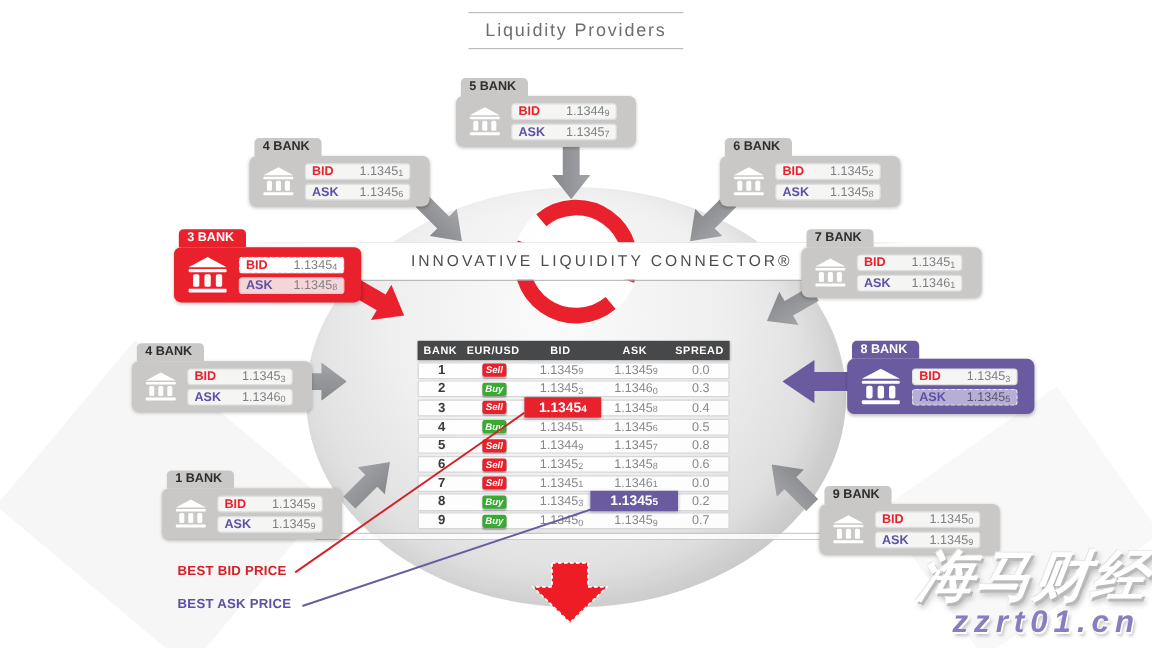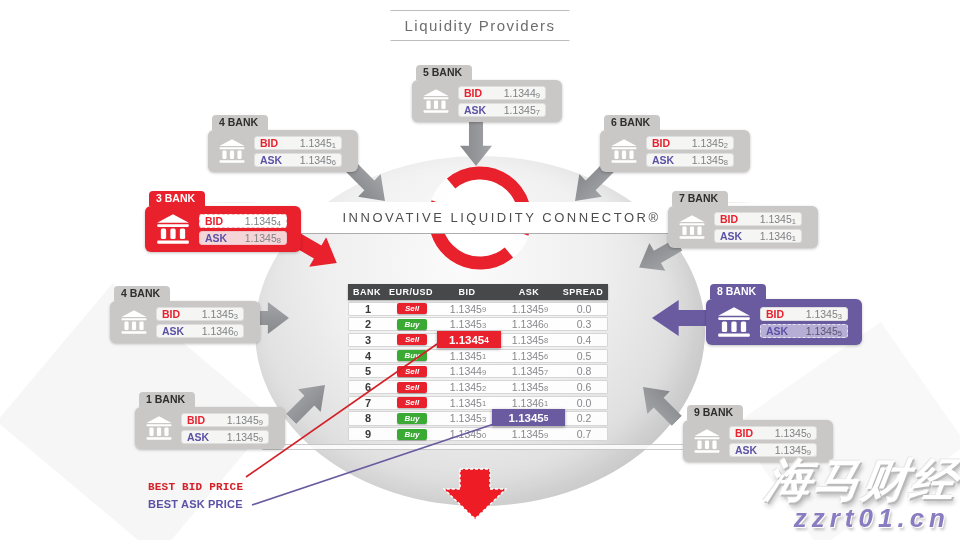--- a/index.html
+++ b/index.html
@@ -69,34 +69,34 @@
   
   .quote-table { position:absolute; left:348px; top:284px; width:260px; z-index:4; }
   .t-head { display:flex; background:#47484a; height:16px; 
     color:#fff; font-size:9px; font-weight:bold; letter-spacing:.5px; box-shadow:0 1px 2px rgba(0,0,0,.3); }
   .t-row { display:flex; height:14.2px; margin-top:1.5px; align-items:center;
     background:rgba(255,255,255,.9); border:1px solid #d6d6d6; border-radius:1px; }
   .c { display:flex; align-items:center; justify-content:center; }
   .c-bank { width:38px; } .c-side { width:50px; } .c-bid { width:62px; } .c-ask { width:62px; } .c-spread { width:46px; }
   .t-row .c-bank { font-size:11px; font-weight:bold; color:#3a3a3a; }
   .t-row .c-bid, .t-row .c-ask, .t-row .c-spread { font-size:10.5px; color:#86878a; }
-  .side-badge { width:30px; height:11px; border-radius:2px; color:#fff; font-size:8px; font-style:italic;
+  .side-badge { width:20px; height:11px; border-radius:2px; color:#fff; font-size:8px; font-style:italic;
     font-weight:bold; display:flex; align-items:center; justify-content:center; box-shadow:0 1px 1px rgba(0,0,0,.25); }
   .side-badge.sell { background:#e8212d; }
   .side-badge.buy { background:#3aaa35; }
   .hl-box { position:absolute; z-index:6; display:flex; align-items:center; justify-content:center;
     color:#fff; font-weight:bold; font-size:11.5px; box-shadow:0 1px 3px rgba(0,0,0,.35); }
   .hl-box.red { left:437px; top:331px; width:64px; height:17px; background:#e8212d; }
   .hl-box.purple { left:492px; top:409px; width:73px; height:17px; background:#6a5aa0; }
   .hl-box .sub { top:1px; }
 
   
   .lines-svg { position:absolute; left:0; top:0; z-index:5; pointer-events:none; }
   .best-label { position:absolute; font-size:11px; font-weight:bold; z-index:6; letter-spacing:.2px; }
-  .best-bid { left:148px; top:481px; color:#d42027;font-family:Liberation Mono, monospace; }
+  .best-bid { left:148px; top:470px; color:#d42027; }
   .best-ask { left:148px; top:498px; color:#5b51a5; }
 
   
   .down-arrow { position:absolute; left:443px; top:468px; z-index:5; }
 
   
   .wm-cn { position:absolute; right:2px; top:450px; font-size:46px; font-weight:bold; font-style:italic;
     color:#ffffff; transform:skewX(-8deg); letter-spacing:2px; z-index:9; white-space:nowrap;
     text-shadow:2px 2px 0 #b9b9b9, -1px -1px 0 #e8e8e8, 3px 4px 5px rgba(0,0,0,.3); }
   .wm-url { position:absolute; right:10px; top:503px; font-size:26px; font-weight:bold; font-style:italic;
@@ -234,21 +234,21 @@
         <span class="q-label bid">BID</span>
         <span class="q-value"><span>1.1345</span><span class="sub">1</span></span>
       </div>
     <div class="quote-box">
         <span class="q-label ask">ASK</span>
         <span class="q-value"><span>1.1345</span><span class="sub">6</span></span>
       </div>
   </div>
 </div>
 
-<div class="bank-card gray" style="left:412px;top:80px">
+<div class="bank-card gray" style="left:380px;top:80px">
   <div class="bank-tab">5 BANK</div>
   <span class="bank-icon">
     <svg width="30" height="26" viewBox="0 0 36 30">
         <g fill="#fff">
           <polygon points="18,1 33,9 3,9"></polygon>
           <rect x="3" y="10.5" width="30" height="2.5" rx="1"></rect>
           <rect x="6.5" y="14.5" width="5" height="10" rx="1.5"></rect>
           <rect x="15.5" y="14.5" width="5" height="10" rx="1.5"></rect>
           <rect x="24.5" y="14.5" width="5" height="10" rx="1.5"></rect>
           <rect x="3" y="26" width="30" height="3" rx="1"></rect>

